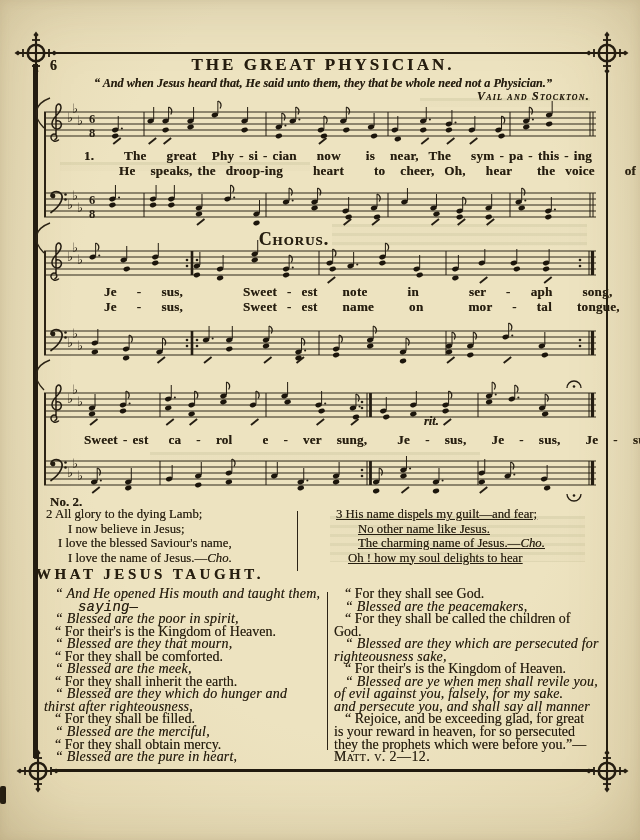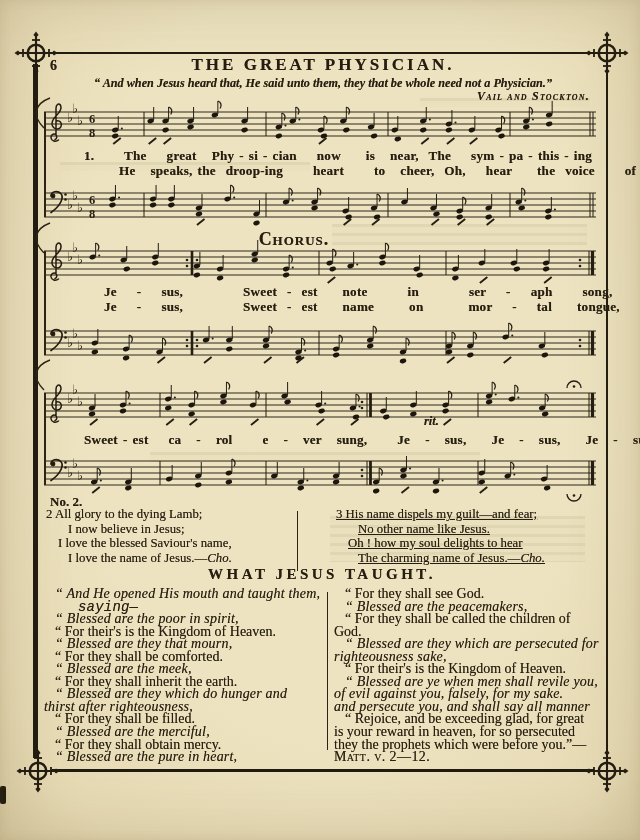--- a/index.html
+++ b/index.html
@@ -14,21 +14,21 @@
   .pagenum{font-size:14px;font-weight:700;}
   .title{left:36px;right:30px;text-align:center;font-size:17px;font-weight:700;letter-spacing:3px;}
   .subtitle{left:36px;right:30px;text-align:center;font-size:12.2px;font-style:italic;font-weight:700;}
   .attrib{font-size:12px;font-variant:small-caps;letter-spacing:1.2px;font-weight:600;font-style:italic;}
   .lyric{white-space:pre;font-size:13.2px;letter-spacing:.2px;word-spacing:1.5px;font-weight:600;}
   .choruslbl{left:0;right:52px;text-align:center;font-variant:small-caps;font-size:18px;letter-spacing:1px;font-weight:700;}
   .ritlbl{font-style:italic;font-size:12.5px;font-weight:600;}
   .no2lbl{font-size:13px;font-weight:700;}
   .vline{height:14.5px;font-size:12.8px;white-space:nowrap;}
   .vline em{font-style:italic;}
-  .heading{left:36px;right:32px;text-align:center;font-size:15px;font-weight:700;letter-spacing:3.5px;}
+  .heading{left:36px;right:32px;text-align:left;font-size:15px;font-weight:700;letter-spacing:3.5px;}
   .tcol{line-height:12.55px;font-size:14px;}
   .tline{white-space:nowrap;}
   .tline.it{font-style:italic;letter-spacing:.2px;}
   .tline.sc{font-variant:small-caps;letter-spacing:.4px;}
   .ind1{padding-left:11px;} .ind2{padding-left:34px;font-family:Liberation Mono, monospace;}
   .vind1{padding-left:12px;} .vind2{padding-left:22px;}
   .staff{position:absolute;left:44px;width:552px;height:56px;}
   .connector{position:absolute;width:1.6px;background:#2b2316;}
   .bleed{position:absolute;filter:blur(.7px);
     background:repeating-linear-gradient(180deg, rgba(108,116,62,.10) 0 3px, rgba(108,116,62,.02) 3px 9px);}
@@ -638,22 +638,22 @@
   <div class="abs ink" id="verseL" style="left:46px;top:507px;width:248px;">
       <div class="vline"><span>2 All glory to the dying Lamb;</span></div>
       <div class="vline vind2"><span>I now believe in Jesus;</span></div>
       <div class="vline vind1"><span>I love the blessed Saviour's name,</span></div>
       <div class="vline vind2"><span>I love the name of Jesus.—</span><em>Cho.</em></div>
     </div>
   <div class="connector" style="left:297px;top:511px;height:60px;width:1.4px;"></div>
   <div class="abs ink" id="verseR" style="left:336px;top:507px;width:262px;text-decoration:underline;">
       <div class="vline"><span>3 His name dispels my guilt—and fear;</span></div>
       <div class="vline vind2"><span>No other name like Jesus.</span></div>
+      <div class="vline vind2"><span>The charming name of Jesus.—</span><em>Cho.</em></div>
       <div class="vline vind1"><span>Oh ! how my soul delights to hear</span></div>
-      <div class="vline vind2"><span>The charming name of Jesus.—</span><em>Cho.</em></div>
     </div>
 
   <div class="abs heading ink" style="top:566px;">WHAT JESUS TAUGHT.</div>
   <div class="abs tcol ink" id="taughtL" style="left:44px;top:588px;width:280px;">
       <div class="tline it ind1">“ And He opened His mouth and taught them,</div>
       <div class="tline it ind2">saying—</div>
       <div class="tline it ind1">“ Blessed are the poor in spirit,</div>
       <div class="tline ro ind1">“ For their's is the Kingdom of Heaven.</div>
       <div class="tline it ind1">“ Blessed are they that mourn,</div>
       <div class="tline ro ind1">“ For they shall be comforted.</div>

